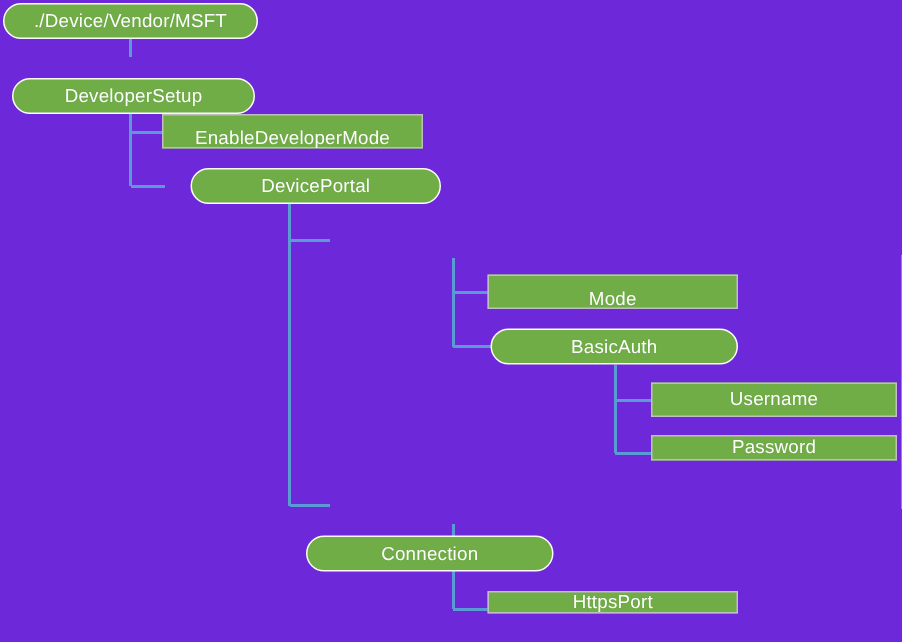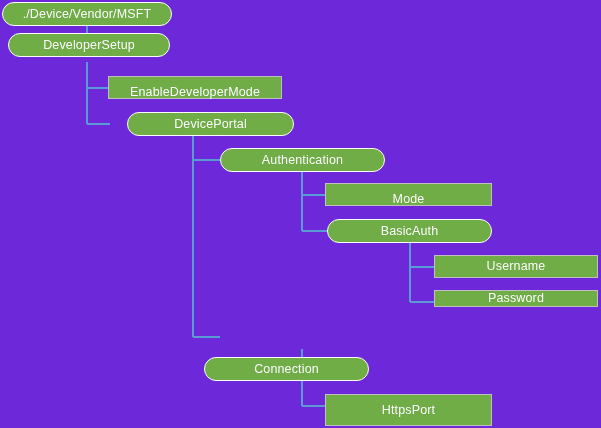--- a/index.html
+++ b/index.html
@@ -84,35 +84,32 @@
       <path d="M 302 349 L 302 406"></path>
       <path d="M 302 372 L 325 372"></path>
       <path d="M 302 406 L 325 406"></path>
     </g>
   </svg>
 
   <div class="node rounded" style="left:2px; top:2px; width:170px; height:24px;">
     <span class="node-label">./Device/Vendor/MSFT</span>
   </div>
 
-  <div class="node rounded" style="left:8px; top:33px; width:162px; height:24px;text-align:center;">
+  <div class="node rounded" style="left:8px; top:52px; width:162px; height:24px;text-align:center;">
     <span class="node-label">DeveloperSetup</span>
   </div>
 
   <div class="node squared" style="left:108px; top:76px; width:174px; height:23px;align-items:flex-end;">
     <span class="node-label">EnableDeveloperMode</span>
   </div>
 
   <div class="node rounded" style="left:127px; top:112px; width:167px; height:24px;">
     <span class="node-label">DevicePortal</span>
   </div>
 
-  <div class="node rounded" style="left:220px; top:148px; width:165px; height:24px;">
-    <span class="node-label">Authentication</span>
-  </div>
 
   <div class="node squared" style="left:325px; top:183px; width:167px; height:23px;align-items:flex-end;">
     <span class="node-label">Mode</span>
   </div>
 
   <div class="node rounded" style="left:327px; top:219px; width:165px; height:24px;">
     <span class="node-label">BasicAuth</span>
   </div>
 
   <div class="node squared" style="left:434px; top:255px; width:164px; height:23px;text-align:right;">
@@ -121,17 +118,17 @@
 
   <div class="node squared" style="left:434px; top:290px; width:164px; height:17px;">
     <span class="node-label">Password</span>
   </div>
 
   <div class="node rounded" style="left:204px; top:325px; width:165px; height:24px;margin-top:32px;">
     <span class="node-label">Connection</span>
   </div>
 
 
-  <div class="node squared" style="left:325px; top:394px; width:167px; height:32px;">
+  <div class="node squared" style="left:325px; top:394px; width:167px; height:15px;">
     <span class="node-label">HttpsPort</span>
   </div>
 
 </div>
 
 </body></html>

